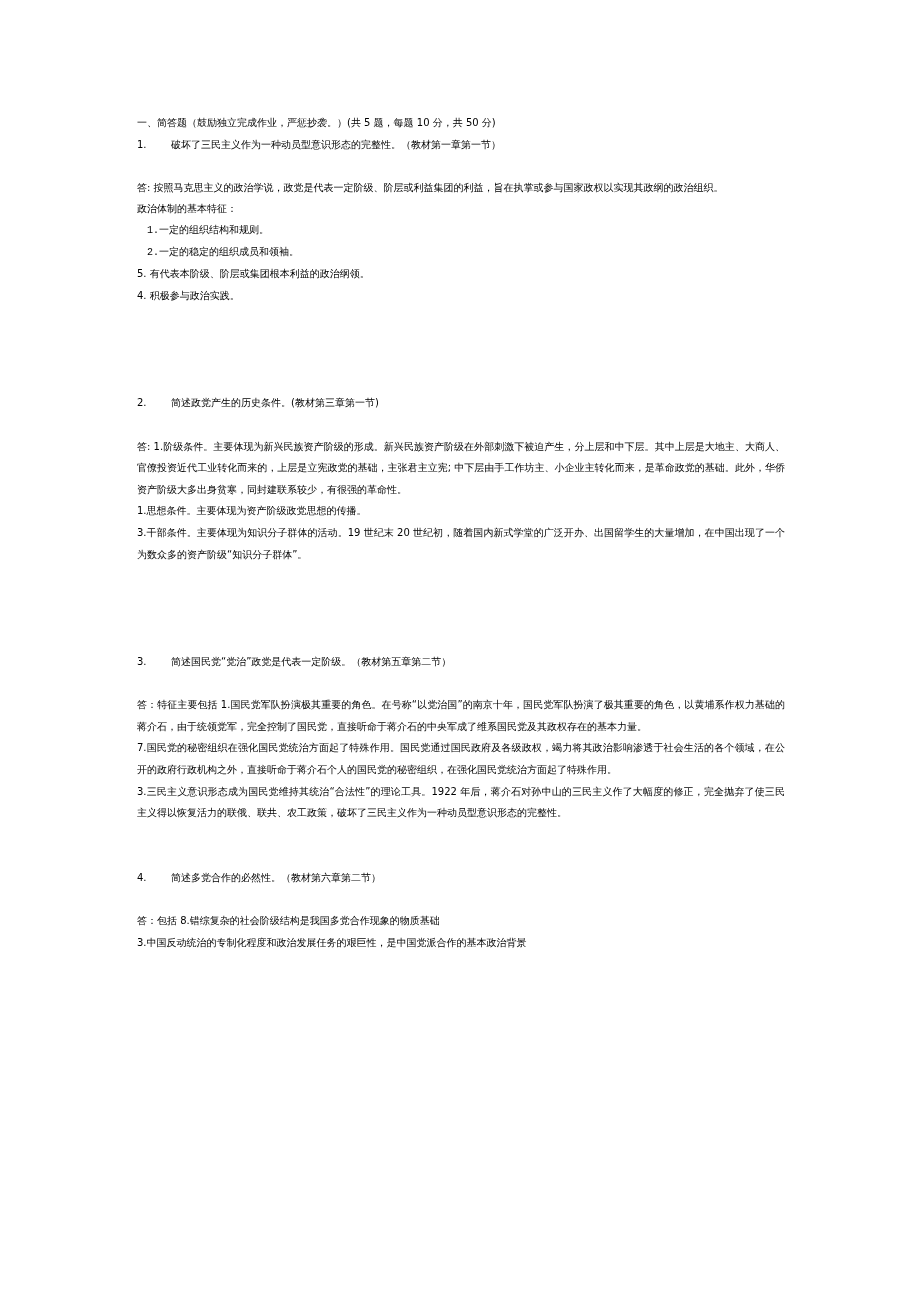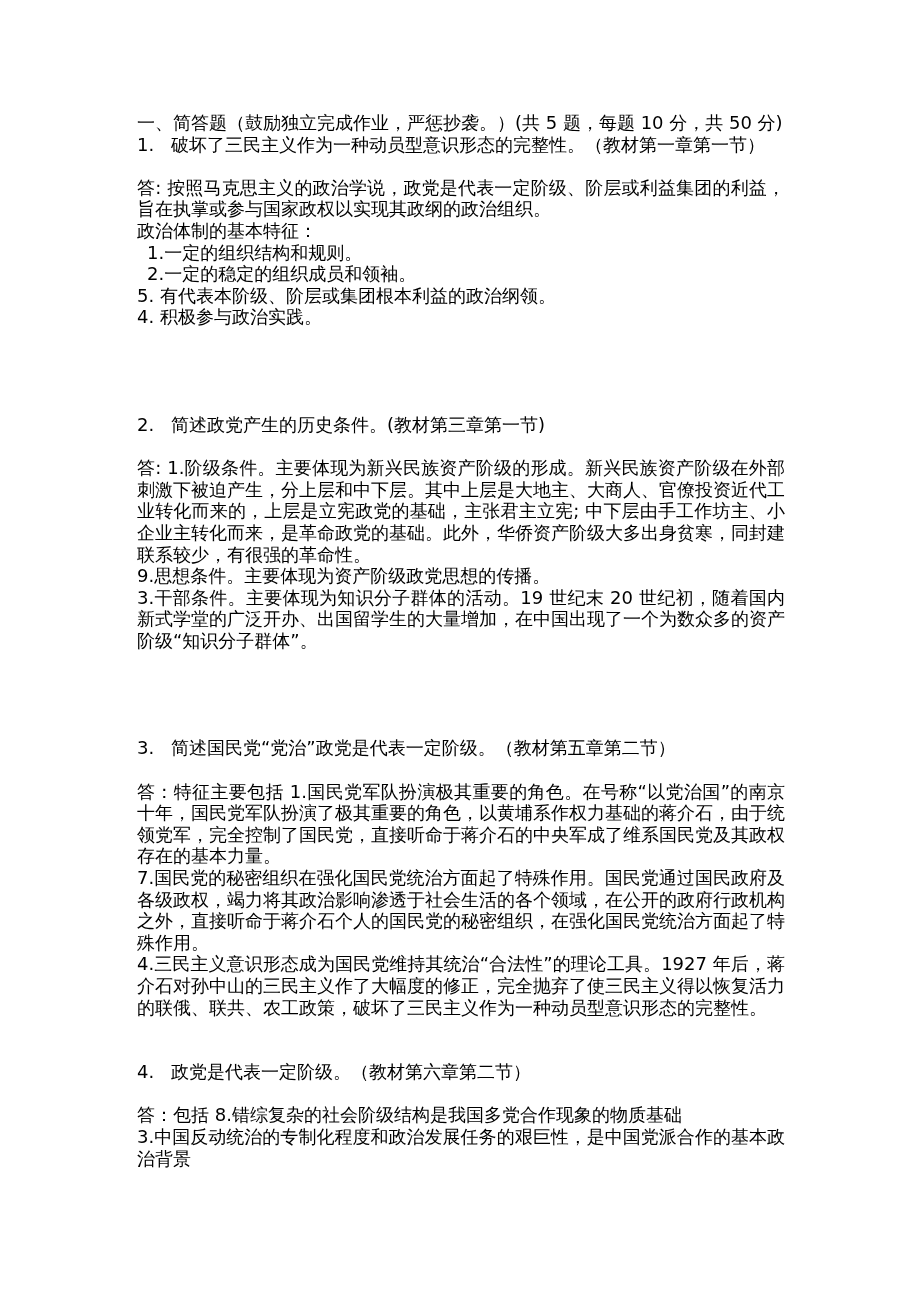--- a/index.html
+++ b/index.html
@@ -13,39 +13,39 @@
       position: relative;
       overflow: hidden;
       font-family: "DejaVu Sans", "Liberation Sans", sans-serif;
       color: #000000;
     }
     .page {
       position: absolute;
       left: 137px;
       top: 112px;
       width: 648px;
-      font-size: 18px;
+      font-size: 10px;
       line-height: 21.6px;
       letter-spacing: 0;
     }
     .line {
       display: block;
       white-space: nowrap;
       min-height: 21.6px;
     }
     .para {
       display: block;
       text-align: justify;
       text-justify: inter-ideograph;
     }
     .q-num {
       display: inline-block;
       width: 34px;
     }
-    .indent-1 { padding-left: 10px; }
+    .indent-1 { padding-left: 10px; font-family: Liberation Mono, monospace; }
     .blank-1 { height: 21.6px; }
     .blank-4 { height: 86px; }
     .blank-2 { height: 43px; }
   </style>
 </head>
 <body>
 
 <div class="page">
 
   <span class="line">一、简答题（鼓励独立完成作业，严惩抄袭。）(共 5 题，每题 10 分，共 50 分)</span>
@@ -60,36 +60,36 @@
     <span class="line">5.  有代表本阶级、阶层或集团根本利益的政治纲领。</span>
     <span class="line">4.  积极参与政治实践。</span>
   </div>
 
   <div class="blank-4"></div>
 
   <div>
     <span class="line"><span class="q-num">2.</span><span>简述政党产生的历史条件。(教材第三章第一节)</span></span>
     <span class="line blank-1"></span>
     <span class="para">答: 1.阶级条件。主要体现为新兴民族资产阶级的形成。新兴民族资产阶级在外部刺激下被迫产生，分上层和中下层。其中上层是大地主、大商人、官僚投资近代工业转化而来的，上层是立宪政党的基础，主张君主立宪; 中下层由手工作坊主、小企业主转化而来，是革命政党的基础。此外，华侨资产阶级大多出身贫寒，同封建联系较少，有很强的革命性。</span>
-    <span class="para">9.思想条件。主要体现为资产阶级政党思想的传播。</span>
+    <span class="para">1.思想条件。主要体现为资产阶级政党思想的传播。</span>
     <span class="para">3.干部条件。主要体现为知识分子群体的活动。19 世纪末 20 世纪初，随着国内新式学堂的广泛开办、出国留学生的大量增加，在中国出现了一个为数众多的资产阶级“知识分子群体”。</span>
   </div>
 
   <div class="blank-4"></div>
 
   <div>
     <span class="line"><span class="q-num">3.</span><span>简述国民党“党治”政党是代表一定阶级。（教材第五章第二节）</span></span>
     <span class="line blank-1"></span>
     <span class="para">答：特征主要包括 1.国民党军队扮演极其重要的角色。在号称“以党治国”的南京十年，国民党军队扮演了极其重要的角色，以黄埔系作权力基础的蒋介石，由于统领党军，完全控制了国民党，直接听命于蒋介石的中央军成了维系国民党及其政权存在的基本力量。</span>
     <span class="para">7.国民党的秘密组织在强化国民党统治方面起了特殊作用。国民党通过国民政府及各级政权，竭力将其政治影响渗透于社会生活的各个领域，在公开的政府行政机构之外，直接听命于蒋介石个人的国民党的秘密组织，在强化国民党统治方面起了特殊作用。</span>
-    <span class="para">4.三民主义意识形态成为国民党维持其统治“合法性”的理论工具。1927 年后，蒋介石对孙中山的三民主义作了大幅度的修正，完全抛弃了使三民主义得以恢复活力的联俄、联共、农工政策，破坏了三民主义作为一种动员型意识形态的完整性。</span>
+    <span class="para">3.三民主义意识形态成为国民党维持其统治“合法性”的理论工具。1922 年后，蒋介石对孙中山的三民主义作了大幅度的修正，完全抛弃了使三民主义得以恢复活力的联俄、联共、农工政策，破坏了三民主义作为一种动员型意识形态的完整性。</span>
   </div>
 
   <div class="blank-2"></div>
 
   <div>
-    <span class="line"><span class="q-num">4.</span><span>政党是代表一定阶级。（教材第六章第二节）</span></span>
+    <span class="line"><span class="q-num">4.</span><span>简述多党合作的必然性。（教材第六章第二节）</span></span>
     <span class="line blank-1"></span>
     <span class="para">答：包括 8.错综复杂的社会阶级结构是我国多党合作现象的物质基础</span>
     <span class="para">3.中国反动统治的专制化程度和政治发展任务的艰巨性，是中国党派合作的基本政治背景</span>
   </div>
 
 </div>
 
 </body></html>

